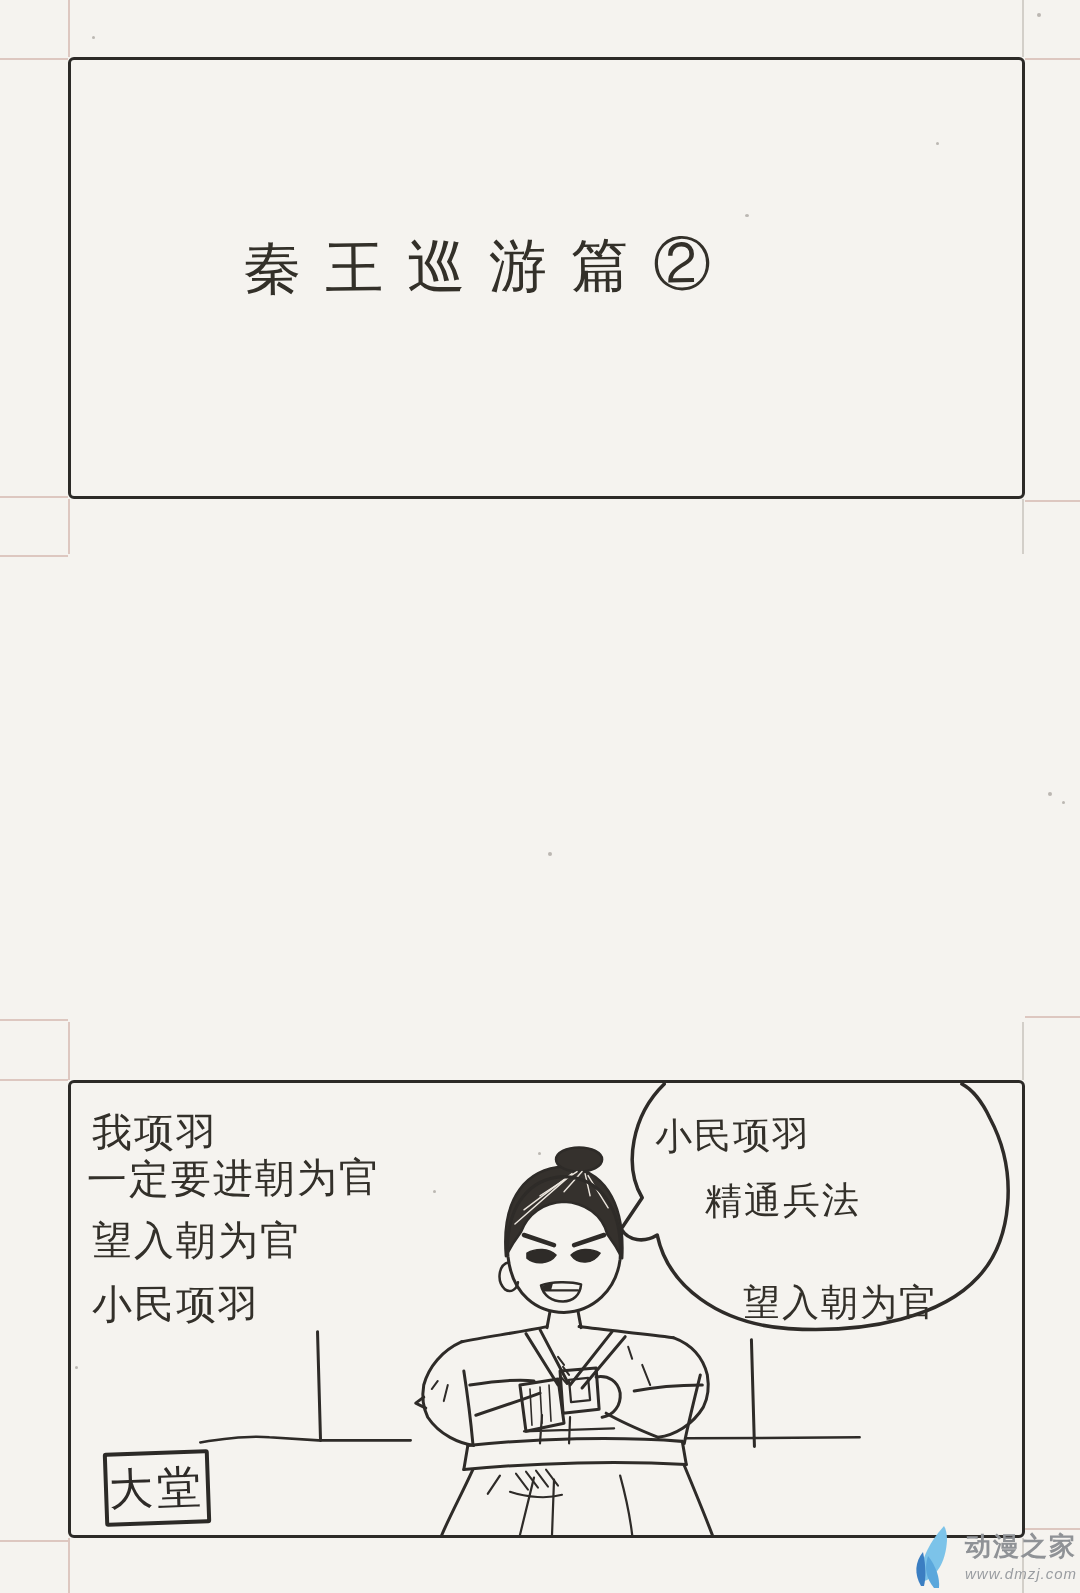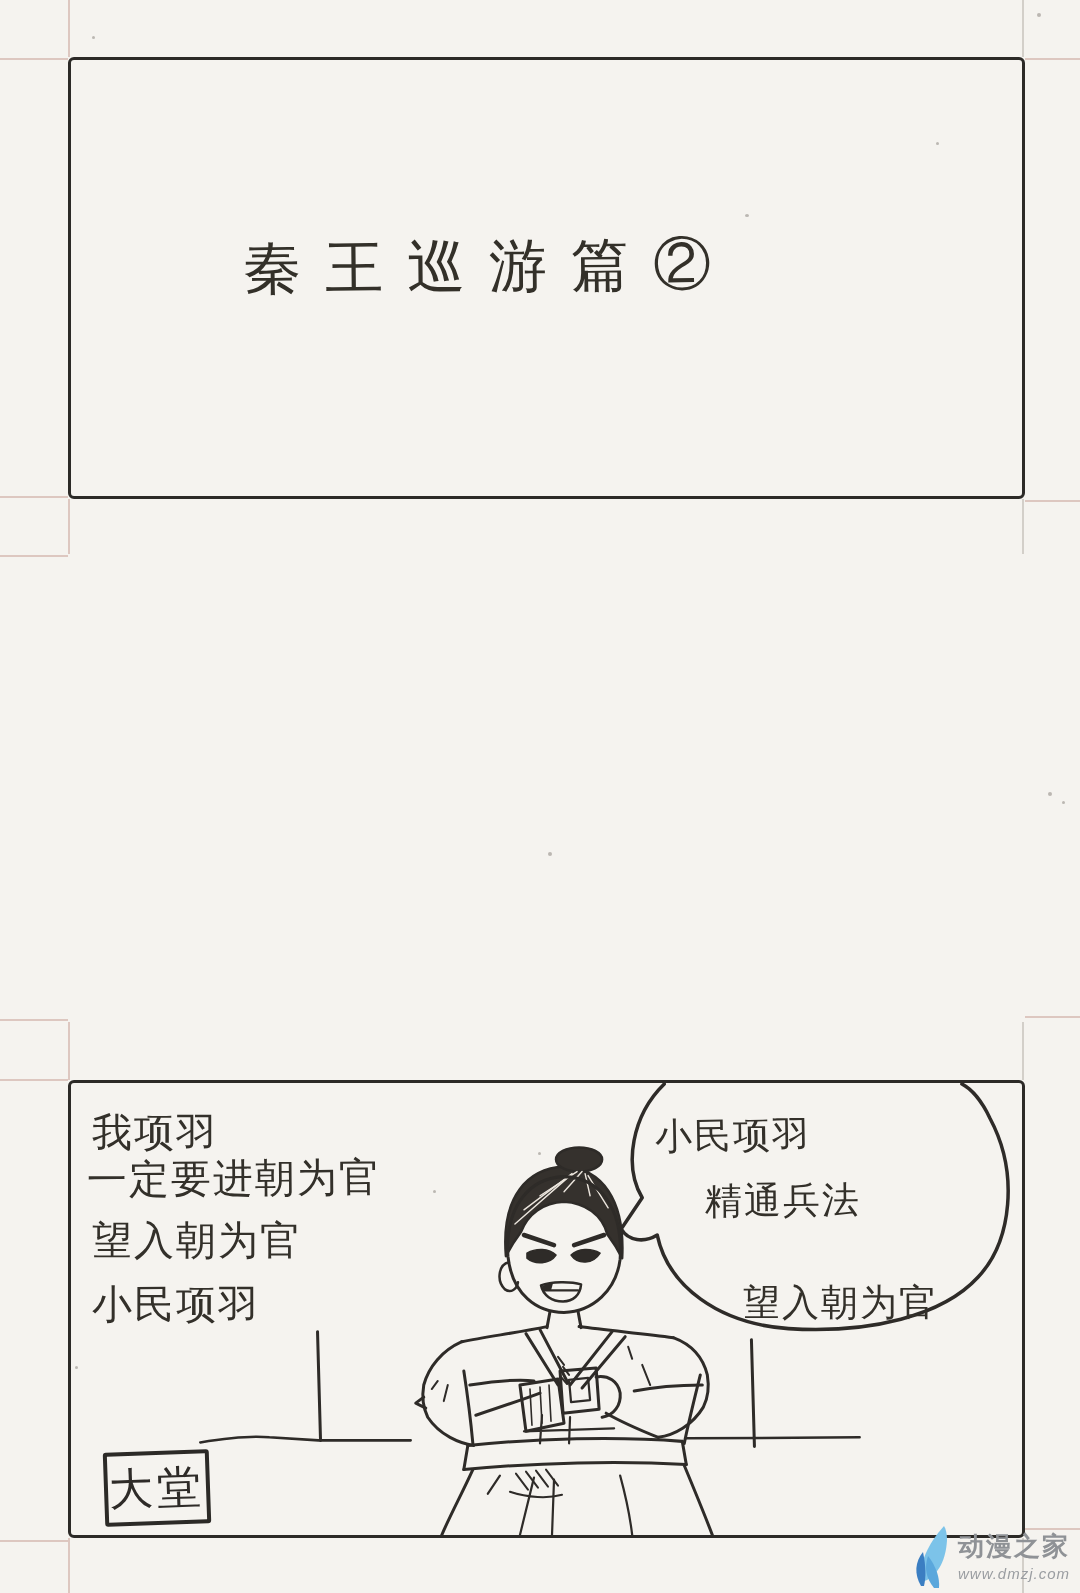--- a/index.html
+++ b/index.html
@@ -44,21 +44,21 @@
   .bl2{left:672px;top:156px;margin-top:39px;}
   .scene-svg{position:absolute;inset:0;width:100%;height:100%;}
   .sign{
     position:absolute;left:33px;top:368px;width:106px;height:74px;
     border:4px solid #2c2a27;border-radius:3px;box-sizing:border-box;
     display:flex;align-items:center;justify-content:center;
     font-size:44px;letter-spacing:4px;transform:rotate(-2deg);color:#2e2b28;
   }
   .watermark{
     position:absolute;left:914px;top:1524px;
-    display:flex;align-items:flex-start;
+    display:flex;gap:7px;align-items:flex-start;
   }
   .wm-texts{display:flex;flex-direction:column;margin-top:8px;}
   .wm-name{font-size:26px;font-weight:bold;letter-spacing:2px;color:#8f9296;line-height:1.1;}
   .wm-url{font-size:15px;font-style:italic;letter-spacing:1px;color:#9a9da1;margin-top:4px;}
   .speck{position:absolute;border-radius:50%;background:#756f68;opacity:.45;}
 </style>
 </head>
 <body>
 
 <div class="page">

